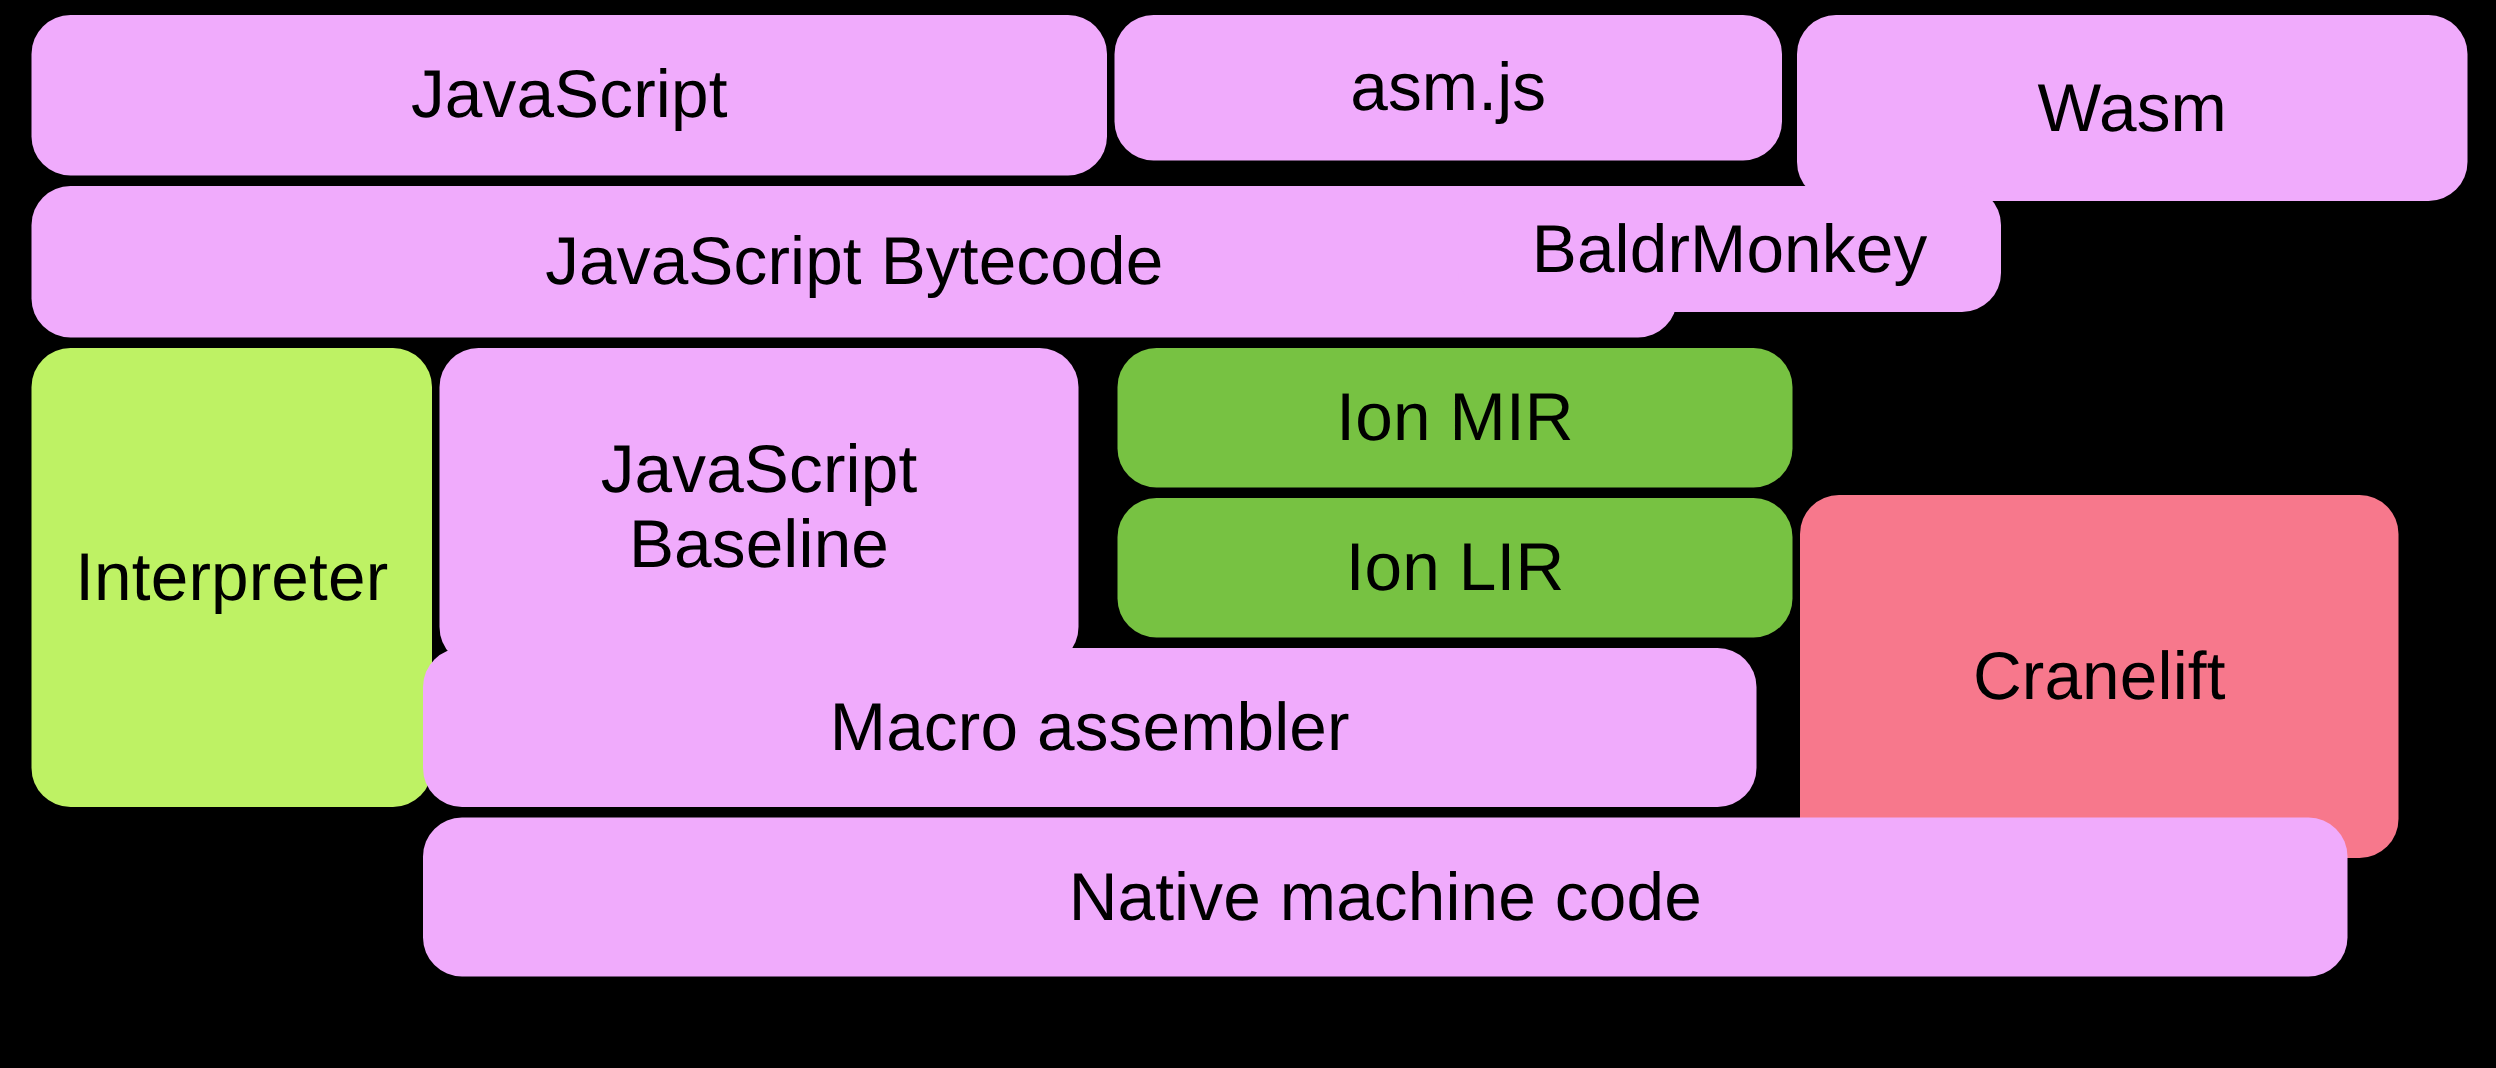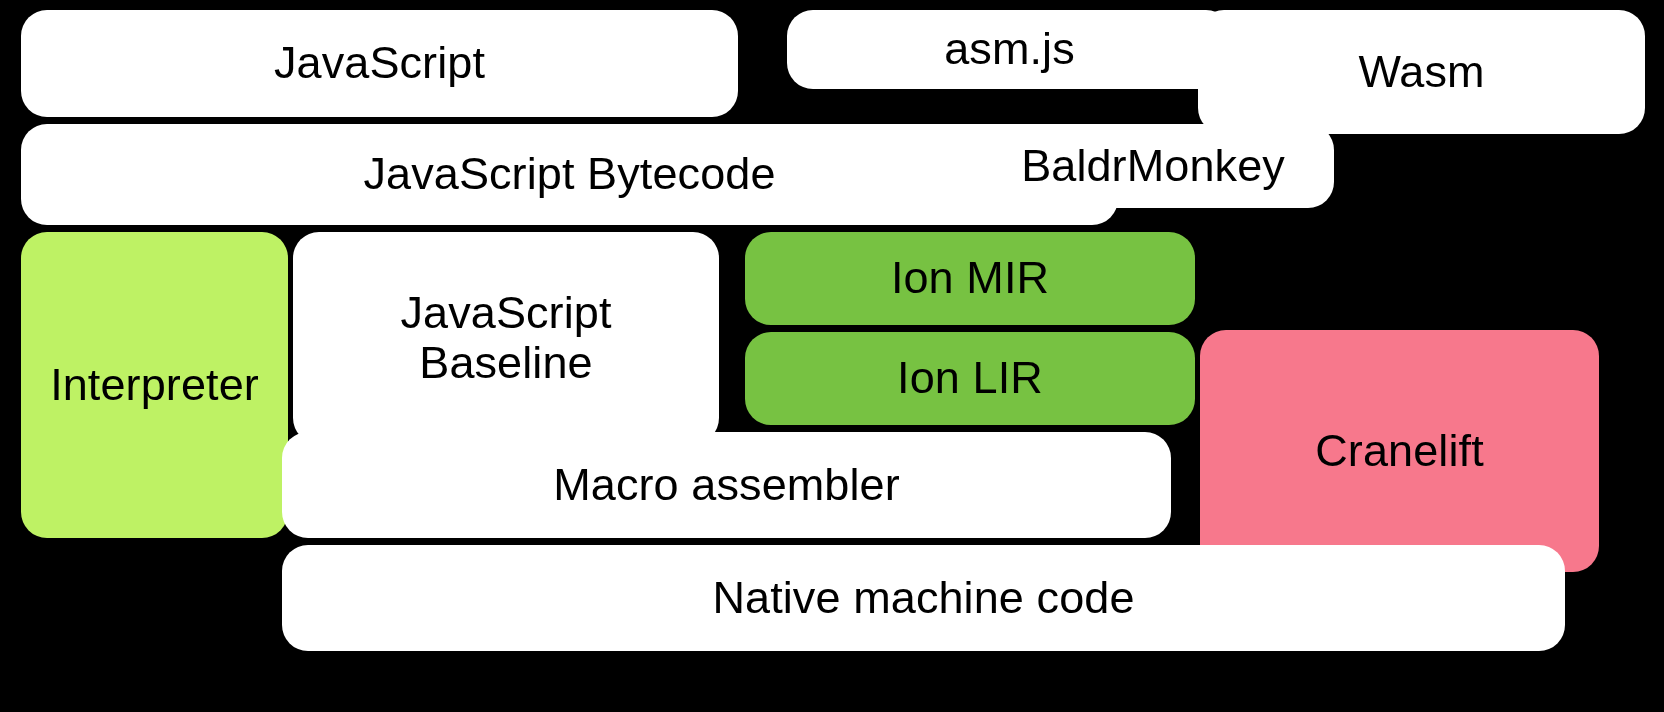--- a/index.html
+++ b/index.html
@@ -16,36 +16,36 @@
     font-family: "Liberation Sans", sans-serif;
   }
   .node {
     position: absolute;
     box-sizing: border-box;
     display: flex;
     align-items: center;
     justify-content: center;
     text-align: center;
     color: #000000;
-    background: #ffffff;
+    background: #f0abfc;
     border-radius: 26px;
     font-size: 45px;
     line-height: 1.12;
     font-weight: 400;
     letter-spacing: 0.1px;
     white-space: pre-line;
     -webkit-font-smoothing: antialiased;
   }
   .node.gray   { background: #bef264; }
   .node.green  { background: #77c242; }
   .node.pink   { background: #f7788c; }
 
   
   #n-javascript      { left: 21px;   top: 10px;  width: 717px;  height: 107px; }
-  #n-asmjs           { left: 743px;  top: 10px;  width: 445px;  height: 79px; margin-left: 44px; }
+  #n-asmjs           { left: 743px;  top: 10px;  width: 445px;  height: 97px; }
   #n-wasm            { left: 1198px; top: 10px;  width: 447px;  height: 124px; }
 
   
   #n-js-bytecode     { left: 21px;   top: 124px; width: 1097px;  height: 101px; }
   #n-baldrmonkey     { left: 972px;  top: 124px; width: 362px;  height: 84px; }
 
   
   #n-interpreter     { left: 21px;   top: 232px; width: 267px;  height: 306px; }
   #n-js-baseline     { left: 293px;  top: 232px; width: 426px;  height: 212px; }
   #n-ion-mir         { left: 745px;  top: 232px; width: 450px;  height: 93px; }

